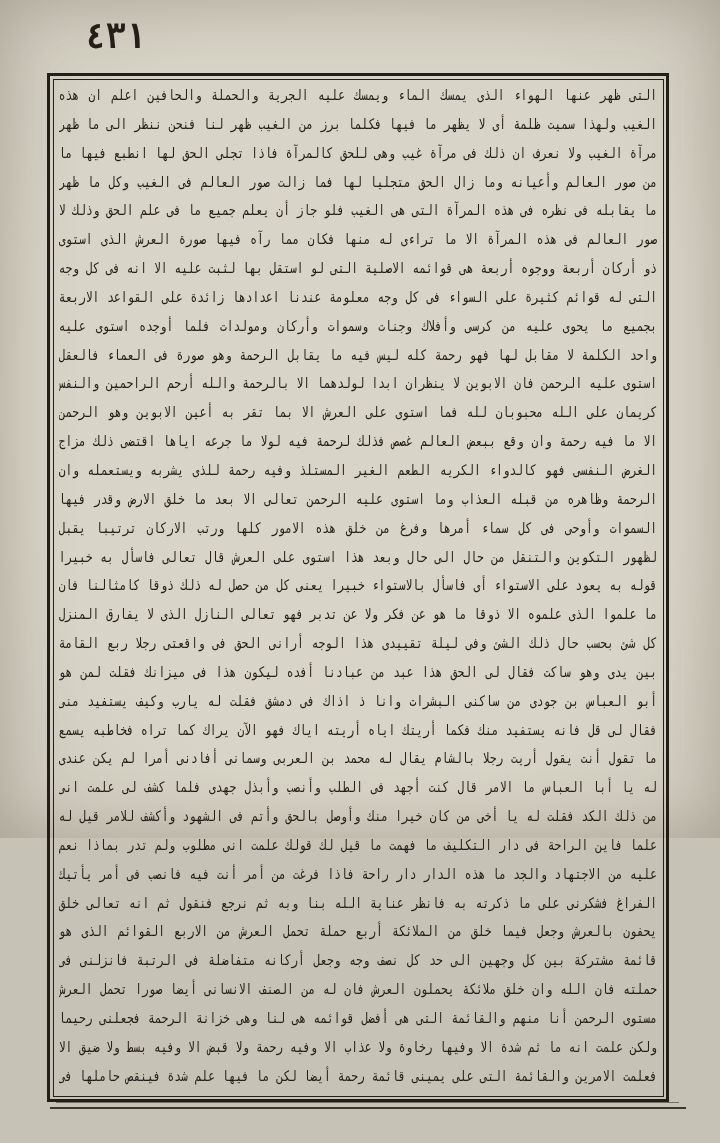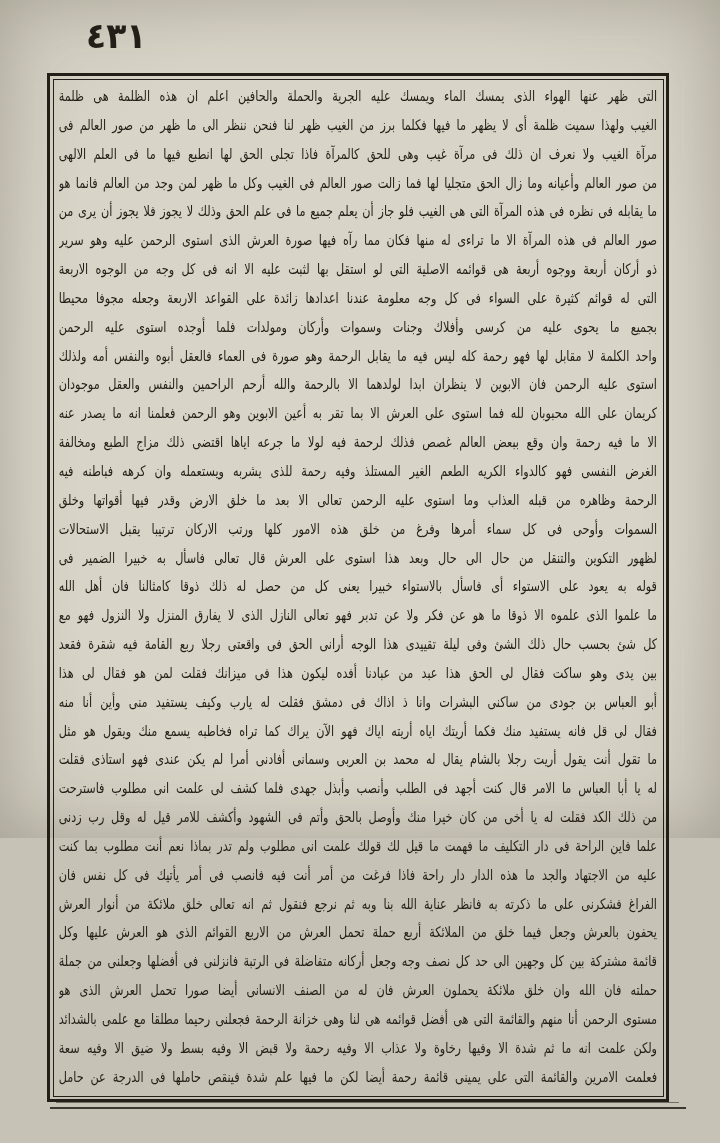--- a/index.html
+++ b/index.html
@@ -11,20 +11,21 @@
   body{
     width:720px;height:1143px;overflow:hidden;
     font-family:"DejaVu Sans",sans-serif;
     background:var(--margin-paper);
   }
   .page{
     position:relative;width:720px;height:838px;
     background:radial-gradient(ellipse 95% 92% at 50% 48%, #d8d4c7 50%, #cdc9bc 78%, #bfbbae 100%);
     box-shadow:inset 0 0 70px rgba(88,82,66,0.35);
     color:var(--ink);
+    font-family:Liberation Mono, monospace;
   }
   .page-number{
     position:absolute;left:86px;top:16px;
     font-size:33px;font-weight:700;color:var(--ink);
     transform:scaleY(1.08);
     letter-spacing:1px;
   }
   .frame{
     position:absolute;left:47px;top:73px;width:622px;height:1029px;
     box-sizing:border-box;

